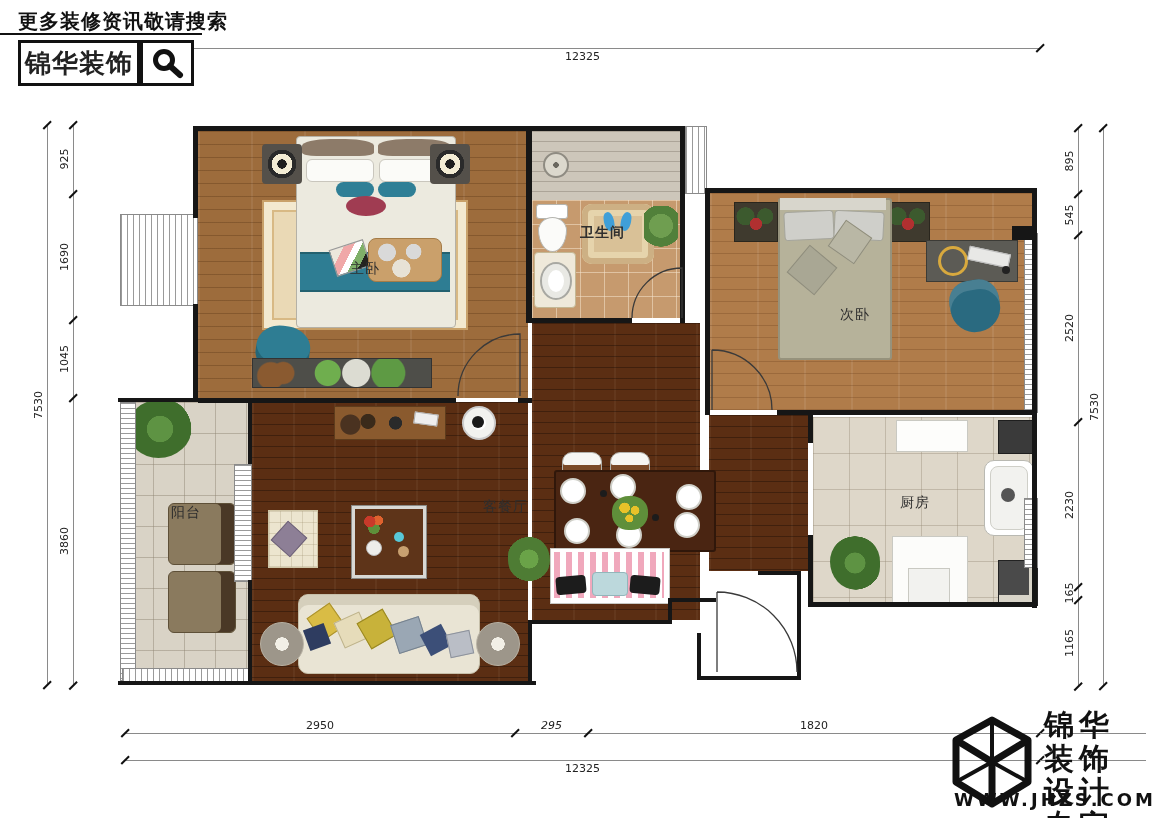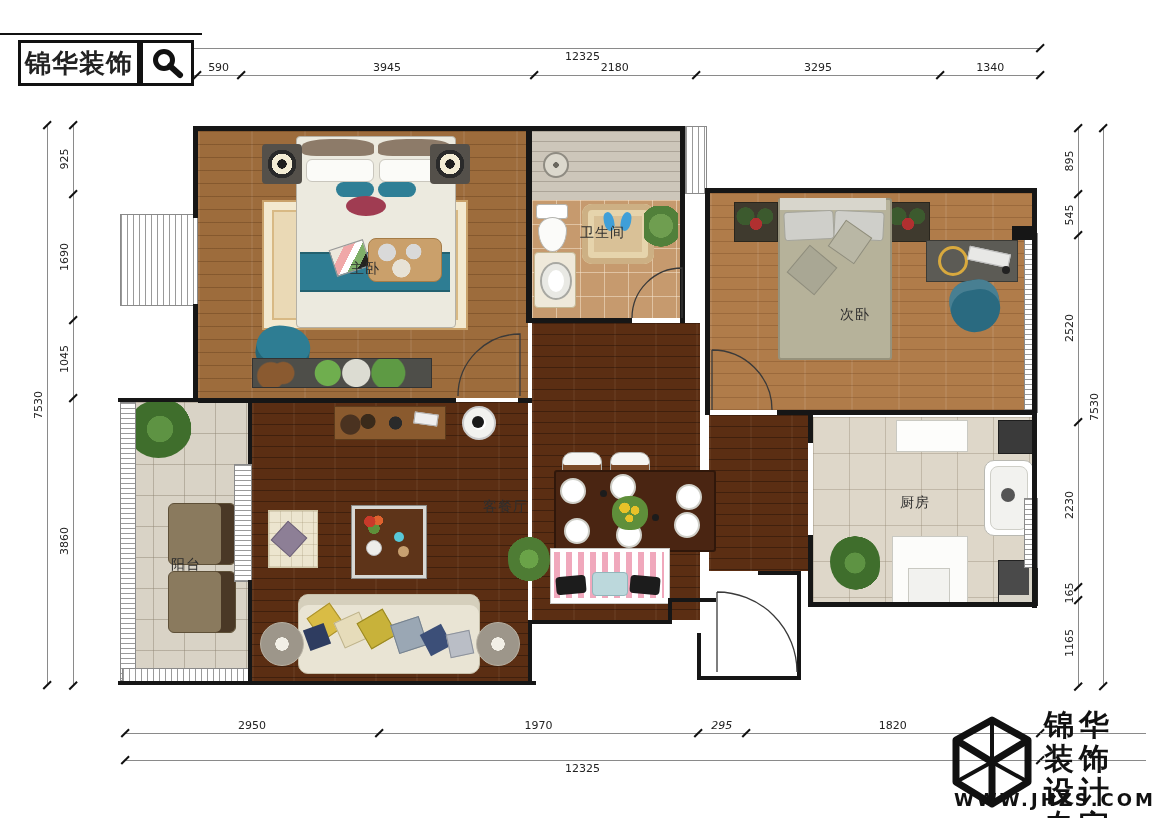--- a/index.html
+++ b/index.html
@@ -55,59 +55,37 @@
   
   .footer{position:absolute;z-index:30;}
   .footer .t1{font-size:30px;font-weight:bold;letter-spacing:5px;color:#111;line-height:1.12;}
   .footer .web{font-size:18px;font-weight:bold;letter-spacing:3px;color:#111;margin-top:3px;}
 </style>
 </head>
 <body>
 
 <div class="canvas">
 
+  <div class="search-hint">更多装修资讯敬请搜索</div>
   <div class="hint-rule"></div>
   <div class="brand-box">锦华装饰</div>
   <div class="search-box">
     <svg width="36" height="32" viewBox="0 0 36 32">
       <circle cx="15" cy="13" r="8.5" fill="none" stroke="#111" stroke-width="5"></circle>
       <line x1="21" y1="19" x2="31" y2="28" stroke="#111" stroke-width="6" stroke-linecap="round"></line>
     </svg>
   </div>
 
   <div class="dim-total h" style="left:125px;top:48px;width:915px;">
     <span class="tlab">12325</span>
   </div>
-  <div class="dim-strip h" style="left:125px;top:62px;width:915px;height:26px;">
-      <div class="seg" style="flex-grow: 965;">
-        <span class="seglab">965</span>
-      </div>
-      <div class="seg" style="flex-grow: 590;">
-        <span class="seglab">590</span>
-      </div>
-      <div class="seg" style="flex-grow: 3945;">
-        <span class="seglab">3945</span>
-      </div>
-      <div class="seg" style="flex-grow: 2180;">
-        <span class="seglab">2180</span>
-      </div>
-      <div class="seg" style="flex-grow: 3295;">
-        <span class="seglab">3295</span>
-      </div>
-      <div class="seg" style="flex-grow: 1340;">
-        <span class="seglab">1340</span>
-      </div>
-    </div>
 
   <div class="dim-strip h" style="left:125px;top:720px;width:915px;height:26px;">
       <div class="seg" style="flex-grow: 1570;">
         <span class="seglab">2950</span>
-      </div>
-      <div class="seg" style="flex-grow: 1970;">
-        <span class="seglab">1970</span>
       </div>
       <div class="seg" style="flex-grow: 295; font-style: italic;">
         <span class="seglab">295</span>
       </div>
       <div class="seg" style="flex-grow: 1820;">
         <span class="seglab">1820</span>
       </div>
     </div>
   <div class="dim-total h" style="left:125px;top:760px;width:915px;">
     <span class="tlab">12325</span>
@@ -302,24 +280,24 @@
   <div class="f" style="left:998px;top:420px;width:36px;height:32px;background:#3a3a3a;border:1px solid #1e1e1e;"></div>
   <div class="f" style="left:984px;top:460px;width:48px;height:74px;background:#ffffff;border:1px solid #b9b9b2;border-radius:10px;"></div>
   <div class="f" style="left:990px;top:466px;width:36px;height:62px;background:#f2f2ef;border:1px solid #cfcfc8;border-radius:8px;"></div>
   <div class="f" style="left:1001px;top:488px;width:14px;height:14px;background:#555;border-radius:50%;"></div>
   <div class="f" style="left:892px;top:536px;width:74px;height:66px;background:#fcfcfa;border:1px solid #c9c9c2;"></div>
   <div class="f" style="left:908px;top:568px;width:40px;height:34px;background:#f2f2ef;border:1px solid #c9c9c2;"></div>
   <div class="f" style="left:830px;top:536px;width:50px;height:54px;border-radius:50% 50% 45% 55%;background:radial-gradient(circle at 50% 50%,#5e9343 0 28%,#3f6e2c 29% 72%,transparent 73%);"></div>
   <div class="f" style="left:998px;top:560px;width:38px;height:44px;background:#4a4a4a;border:1px solid #222;box-shadow:inset -8px -10px 0 #d8d4c8;"></div>
 
   <div class="room-label" style="left:350px;top:260px;">主卧</div>
-  <div class="room-label" style="left:580px;top:224px;">卫生间</div>
+  <div class="room-label" style="left:580px;top:224px;font-weight:bold;">卫生间</div>
   <div class="room-label" style="left:840px;top:306px;">次卧</div>
   <div class="room-label" style="left:483px;top:498px;">客餐厅</div>
-  <div class="room-label" style="left:171px;top:556px;">阳台</div>
+  <div class="room-label" style="left:171px;top:504px;">阳台</div>
   <div class="room-label" style="left:900px;top:494px;">厨房</div>
 
   <div class="footer" style="left:948px;top:708px;width:200px;">
     <svg width="88" height="96" viewBox="0 0 88 96" style="position:absolute;left:0;top:6px;">
       <g fill="none" stroke="#111" stroke-width="7" stroke-linejoin="round">
         <polygon points="44,6 80,26 80,68 44,90 8,68 8,26"></polygon>
         <polyline points="8,26 44,48 80,26"></polyline>
         <polyline points="44,48 44,90"></polyline>
         <polyline points="8,68 44,48 80,68" stroke-width="4"></polyline>
         <polyline points="44,6 44,48" stroke-width="4"></polyline>

